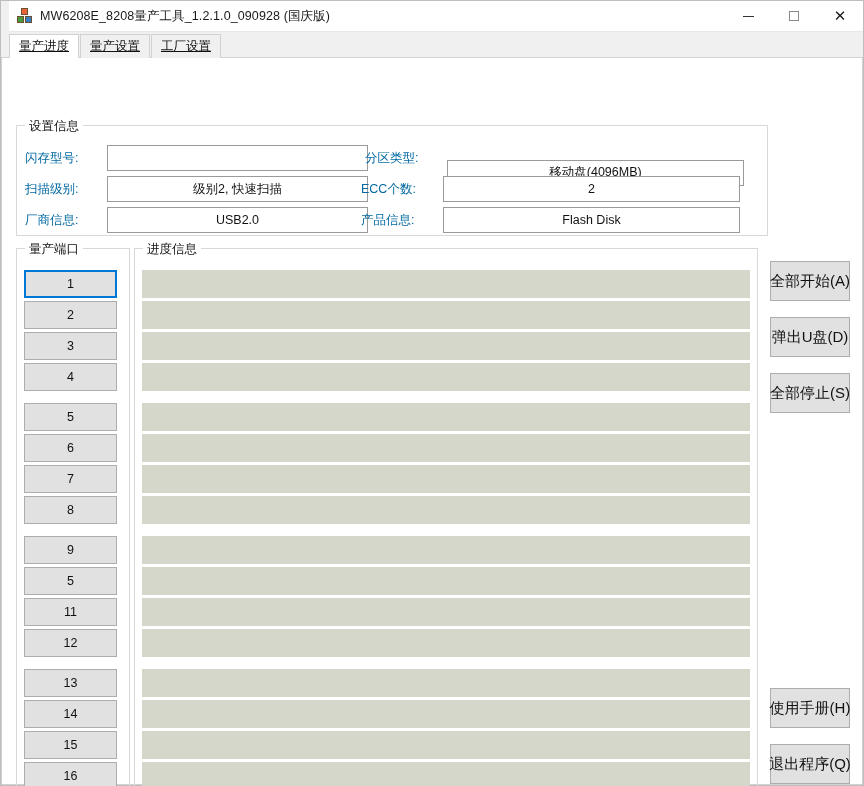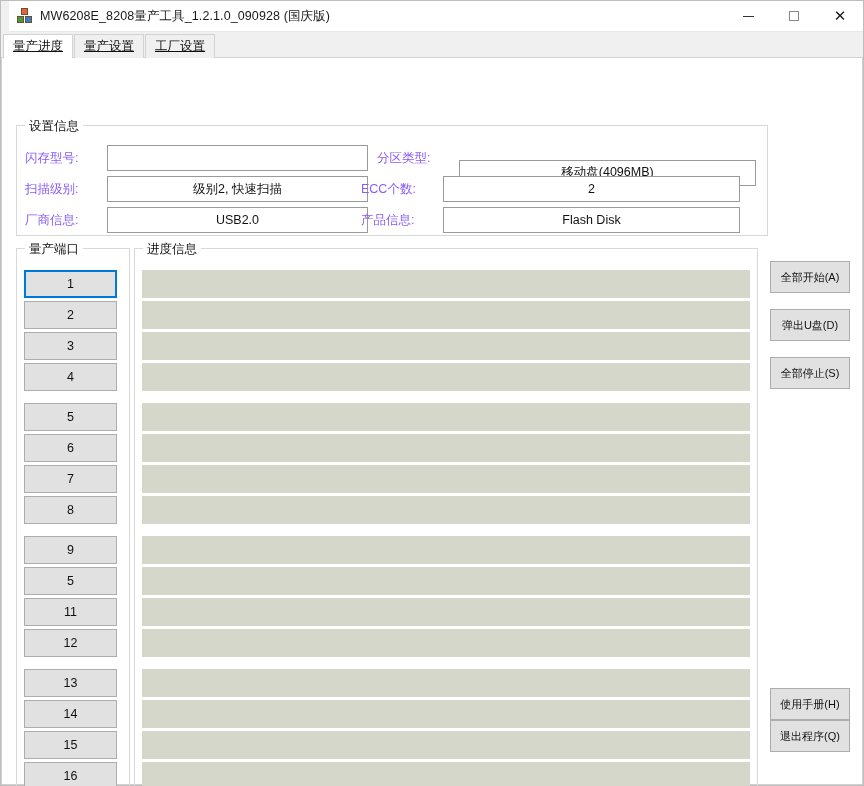--- a/index.html
+++ b/index.html
@@ -48,21 +48,21 @@
   }
   .glyph-min { width: 11px; height: 1px; background: #333; }
   .glyph-max { width: 10px; height: 10px; border: 1px solid #888; box-sizing: border-box; }
   .glyph-close { font-size: 15px; line-height: 1; font-family: "DejaVu Sans", sans-serif; }
 
   
   .tabstrip {
     height: 25px; min-height: 25px;
     background: #f0f0f0;
     display: flex; align-items: flex-end;
-    padding-left: 2px;
+    padding-left: 8px;
     position: relative;
     border-bottom: 1px solid #d2d2d2;
     box-sizing: content-box;
     text-align: center;
   }
   .tab {
     height: 24px;
     padding: 0 9px;
     display: flex; align-items: center;
     font-size: 12.5px; color: #111;
@@ -106,21 +106,21 @@
     padding: 0 4px;
     font-size: 12.5px; color: #111;
     z-index: 2;
     white-space: nowrap;
   }
   .gb-inner { position: absolute; left: 0; top: 7px; right: 0; bottom: 0; }
 
   
   #settings-group { left: 14px; top: 60px; width: 752px; height: 118px; }
   .field-row { position: absolute; height: 26px; display: flex; align-items: center; }
-  .field-label { font-size: 12.5px; color: #8b5cf6; white-space: nowrap; }
+  .field-label { font-size: 12.5px; color: #0369a1; white-space: nowrap; }
   .field-box {
     border: 1px solid #9a9a9a;
     background: #ffffff;
     height: 26px;
     box-sizing: border-box;
     display: flex; align-items: center; justify-content: center;
     font-size: 12.5px; color: #111;
     overflow: hidden; white-space: nowrap;
   }
 
@@ -157,26 +157,26 @@
   .bar-text {
     position: absolute; left: 0; right: 0; top: 0; bottom: 0;
     display: flex; align-items: center; justify-content: center;
     font-size: 11.5px; color: #111;
   }
   .bar-group-gap { height: 9px; }
 
   
   .actions { position: absolute; left: 768px; width: 80px; }
   .action-btn {
-    width: 80px; height: 32px;
+    width: 80px; height: 40px;
     background: #e1e1e1;
     border: 1px solid #adadad;
     box-sizing: border-box;
     display: flex; align-items: center; justify-content: center;
-    font-size: 11px; color: #111;
+    font-size: 15px; color: #111;
     white-space: nowrap;
   }
 </style>
 </head>
 <body>
 
 <div class="window">
 
   <div class="titlebar">
     <div class="app-icon">
@@ -213,21 +213,21 @@
   <div class="page">
 
     <div class="groupbox" id="settings-group">
       <div class="gb-frame"></div>
       <div class="gb-title">设置信息</div>
       <div class="gb-inner" id="settings-inner">
           <div class="field-row" style="left: 0px; top: 20px; width: 100%;">
             <div class="field-label" style="position: absolute; left: 9px;">闪存型号:</div>
             <div class="field-box" style="position: absolute; left: 91px; width: 261px;"></div>
           </div>
-          <div class="field-row" style="left: 16px; top: 20px; width: 100%; border-radius: 10px;">
+          <div class="field-row" style="left: 4px; top: 20px; width: 100%; border-radius: 10px;">
             <div class="field-label" style="position: absolute; left: 345px;">分区类型:</div>
             <div class="field-box" style="position: absolute; left: 427px; width: 297px; margin-top: 29px;">移动盘(4096MB)</div>
           </div>
           <div class="field-row" style="left: 0px; top: 51px; width: 100%;">
             <div class="field-label" style="position: absolute; left: 9px;">扫描级别:</div>
             <div class="field-box" style="position: absolute; left: 91px; width: 261px;">级别2, 快速扫描</div>
           </div>
           <div class="field-row" style="left: 0px; top: 51px; width: 100%;">
             <div class="field-label" style="position: absolute; left: 345px;">ECC个数:</div>
             <div class="field-box" style="position: absolute; left: 427px; width: 297px;">2</div>
@@ -342,18 +342,18 @@
           </div>
         </div>
     </div>
 
     <div class="actions" id="actions-top" style="top:203px;">
         <div class="action-btn" style="margin-bottom: 16px;">全部开始(A)</div>
         <div class="action-btn" style="margin-bottom: 16px;">弹出U盘(D)</div>
         <div class="action-btn" style="margin-bottom: 16px;">全部停止(S)</div>
       </div>
     <div class="actions" id="actions-bottom" style="top:630px;">
-        <div class="action-btn" style="">使用手册(H)</div>
+        <div class="action-btn" style="margin-bottom: 16px;">使用手册(H)</div>
         <div class="action-btn" style="margin-bottom: 16px;">退出程序(Q)</div>
       </div>
 
   </div>
 </div>
 
 </body></html>

